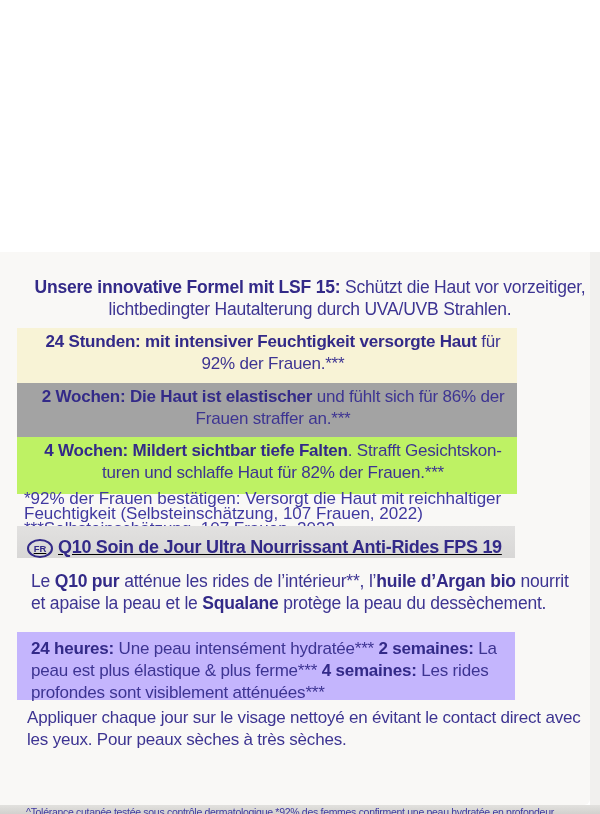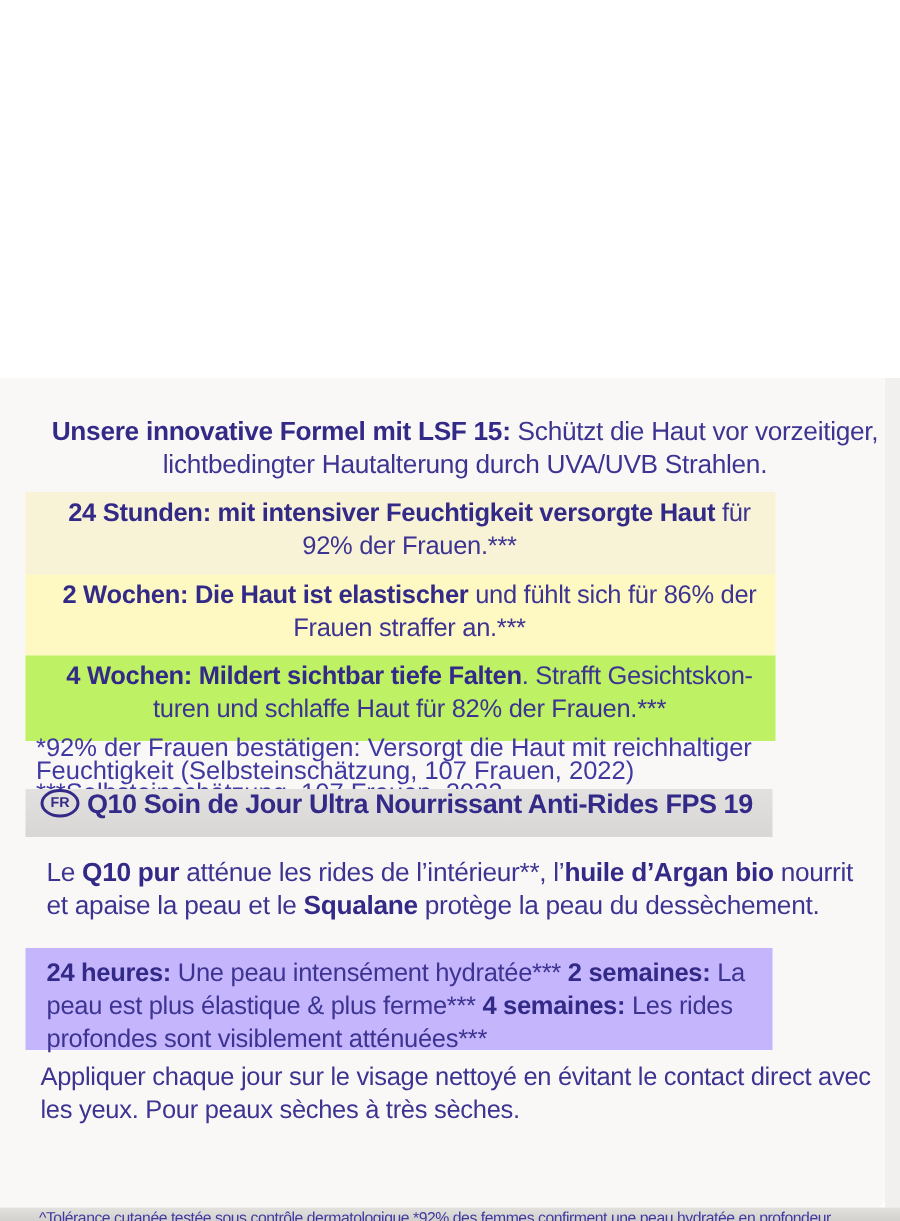--- a/index.html
+++ b/index.html
@@ -25,31 +25,31 @@
   .intro {
     position: absolute; left: 30px; top: 276px; width: 560px;
     font-size: 17.5px; line-height: 22px; letter-spacing: -0.2px;
   }
   .box {
     position: absolute; left: 17px; width: 488px;
     padding: 3px 0 3px 12px;
     font-size: 17px; line-height: 22px; letter-spacing: -0.2px;
   }
   .box1 { top: 328px; height: 50px; background: #f8f3d6; width: 488px; }
-  .box2 { top: 383px; height: 50px; background: #fef9c3; }
+  .box2 { top: 383px; height: 50px; background: #a3a3a3; }
   .box3 { top: 437px; height: 51px; background: #bef264; }
   .box p, .intro p { margin: 0; text-align: center; }
   .foot-de {
     position: absolute; left: 24px; top: 491px; width: 560px;
     font-size: 17px; line-height: 15px; color: #4039a0;
   }
   .fr-band {
     position: absolute; left: 17px; top: 526px; width: 488px; height: 32px;
     background: linear-gradient(#e2e1e0, #d8d7d6);
-    display: flex; align-items: flex-start; padding-left: 10px;
+    display: flex; align-items: flex-end; padding-left: 10px; text-decoration: underline;
   }
   .fr-badge {
     display: inline-flex; align-items: center; justify-content: center;
     width: 22px; height: 15px; border: 2px solid #332a88; border-radius: 50%;
     font-size: 9.5px; font-weight: bold; color: #332a88; margin-right: 5px;
   }
   .fr-title { font-size: 18px; font-weight: bold; color: #332a88; letter-spacing: -0.3px; }
   .fr-body {
     position: absolute; left: 27px; top: 566px; width: 560px;
     font-size: 17.5px; line-height: 22px; letter-spacing: -0.2px;

